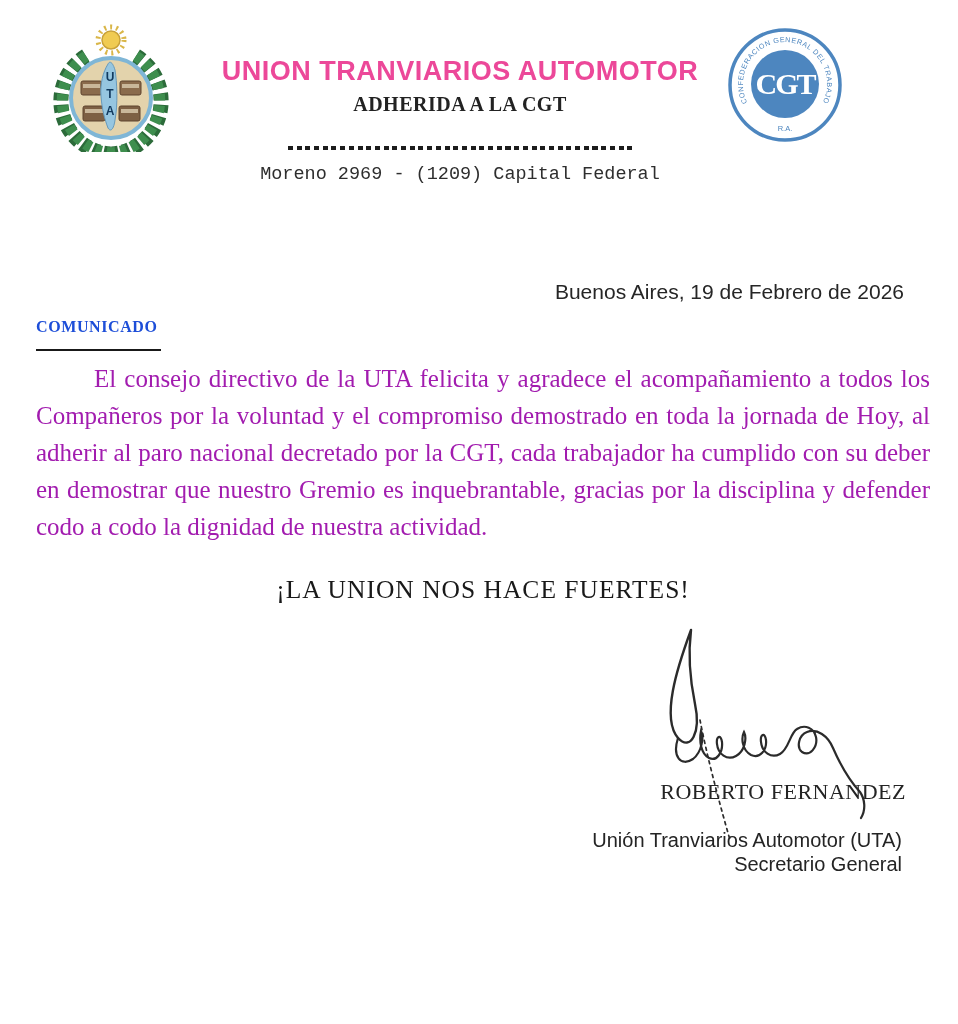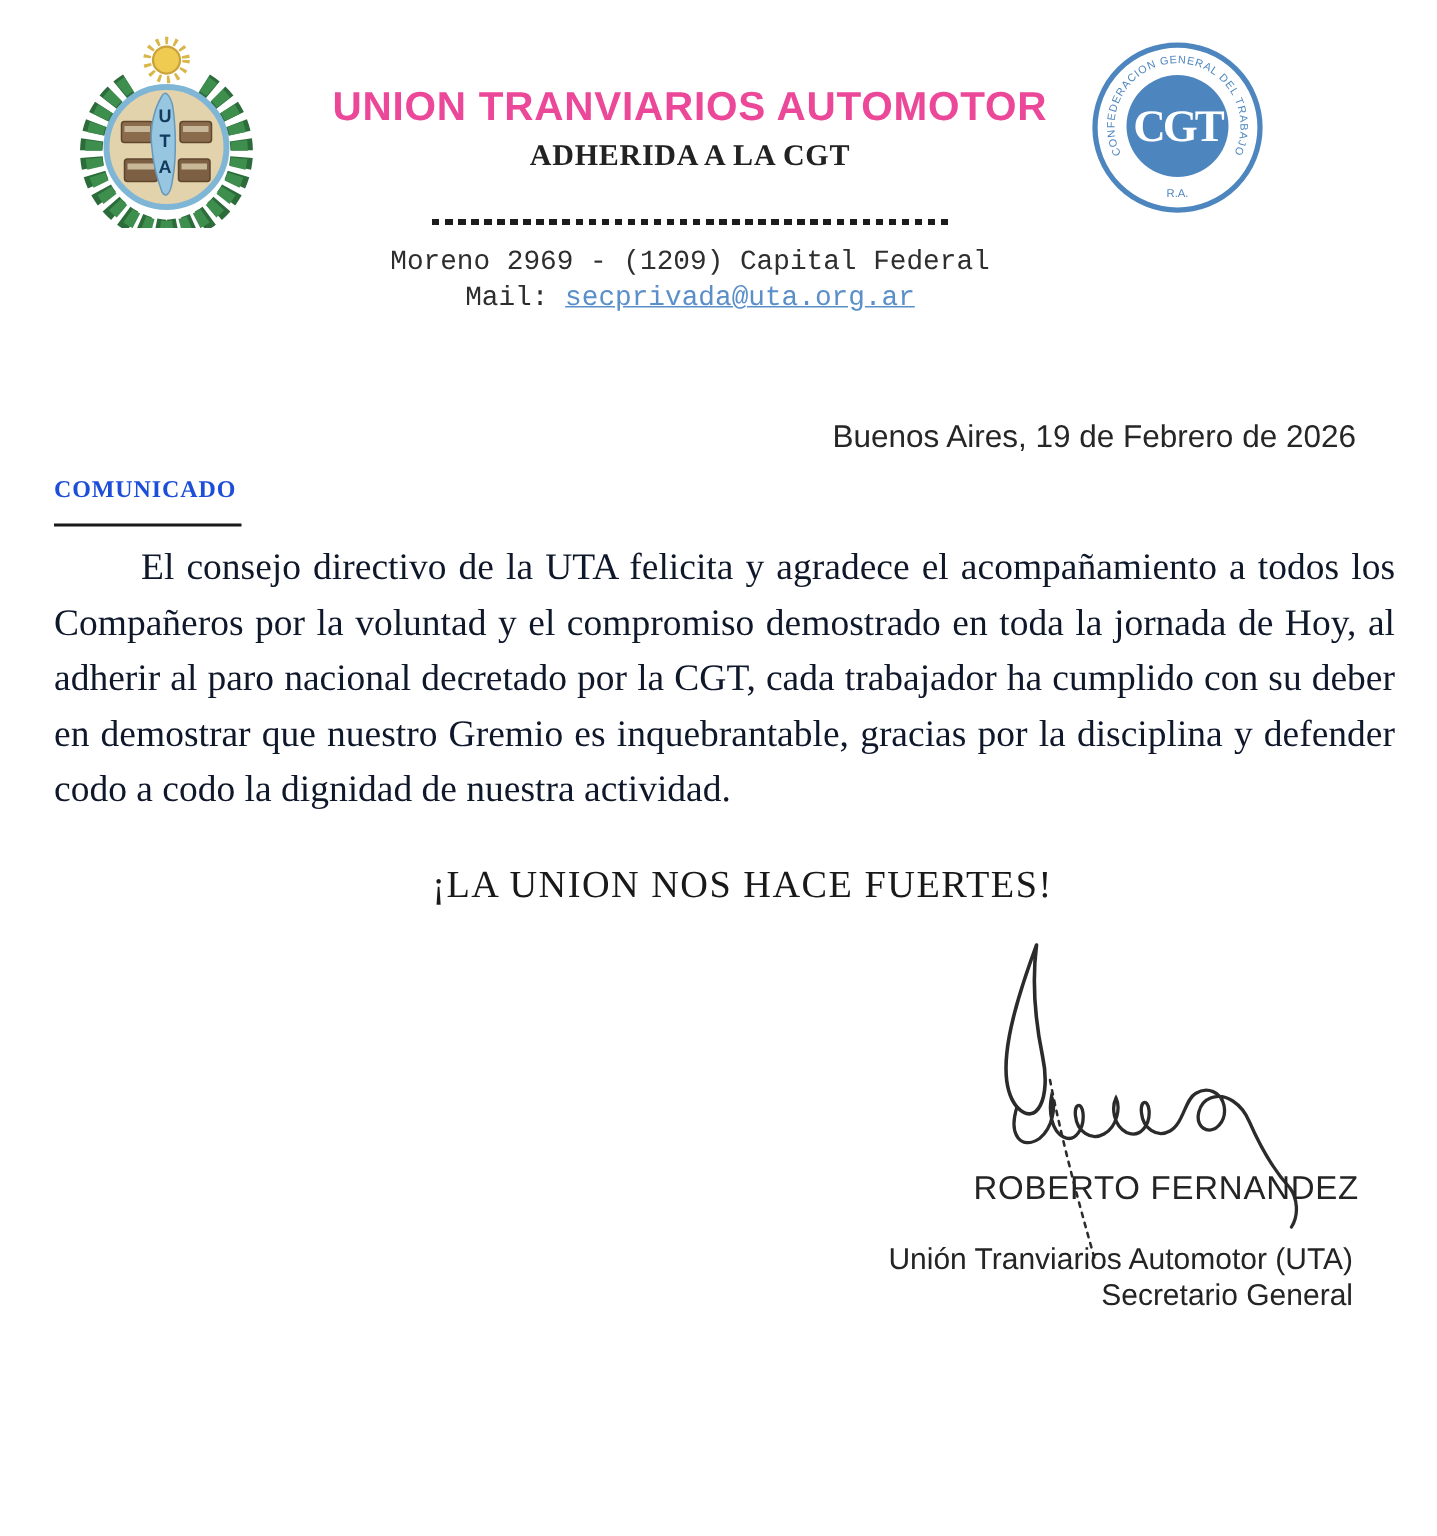--- a/index.html
+++ b/index.html
@@ -48,31 +48,31 @@
     font-family:"Liberation Sans", sans-serif;font-size:21px;color:#262626;text-align:center;
   }
   .heading{
     position:absolute;left:36px;top:318px;
     font-weight:bold;font-size:16px;letter-spacing:.6px;color:#1d4ed8;
     border-bottom:2.5px solid #191919;padding-bottom:13px;padding-right:3px;
   }
   .body-par{
     position:absolute;left:36px;top:360px;width:894px;
     font-size:25px;line-height:37px;text-align:justify;text-indent:58px;
-    color:#0f172a;margin:0;
+    color:#a21caf;margin:0;
   }
   .slogan{
-    position:absolute;left:48px;top:575px;width:894px;text-align:center;
+    position:absolute;left:36px;top:575px;width:894px;text-align:center;
     font-size:25.5px;letter-spacing:1px;color:#191919;
   }
   
   .signature{position:absolute;left:615px;top:620px;width:292px;height:238px;pointer-events:none;}
   .signer-name{
     position:absolute;top:779px;right:52px;
-    font-family:Liberation Sans, sans-serif;font-size:22px;letter-spacing:.5px;color:#242424;
+    font-family:Liberation Serif, serif;font-size:22px;letter-spacing:.5px;color:#242424;
     white-space:nowrap;
   }
   .signer-titles{
     position:absolute;top:828px;right:56px;text-align:right;
     font-family:"Liberation Sans", sans-serif;font-size:20px;line-height:24px;color:#242424;
     white-space:nowrap;
   }
 </style>
 </head>
 <body>
@@ -127,24 +127,20 @@
       <textPath href="#cgt-arc" startOffset="50%" text-anchor="middle">CONFEDERACION GENERAL DEL TRABAJO</textPath>
     </text>
     <text x="59" y="105" font-family="Liberation Sans, sans-serif" font-size="7.5" fill="#4d86bf" text-anchor="middle">R.A.</text>
     <circle cx="59" cy="58" r="34" fill="#4d86bf"></circle>
     <text x="59" y="68" font-family="Liberation Serif, serif" font-size="30" font-weight="bold" letter-spacing="-2" fill="#ffffff" text-anchor="middle">CGT</text>
   </svg>
 
   <div class="contact">
     <div class="dash-sep"></div>
     <div class="contact-line">Moreno 2969 - (1209) Capital Federal</div>
-    <div class="mail-line">
-      <span>Mail:</span>
-      <span class="mail-link">secprivada@uta.org.ar</span>
-    </div>
   </div>
 
   <div class="dateline">Buenos Aires, 19 de Febrero de 2026</div>
 
   <div class="heading">COMUNICADO</div>
 
   <p class="body-par">El consejo directivo de la UTA felicita y agradece el acompañamiento a todos los Compañeros por la voluntad y el compromiso demostrado en toda la jornada de Hoy, al adherir al paro nacional decretado por la CGT, cada trabajador ha cumplido con su deber en demostrar que nuestro Gremio es inquebrantable, gracias por la disciplina y defender codo a codo la dignidad de nuestra actividad.</p>
 
   <div class="slogan">¡LA UNION NOS HACE FUERTES!</div>
 

